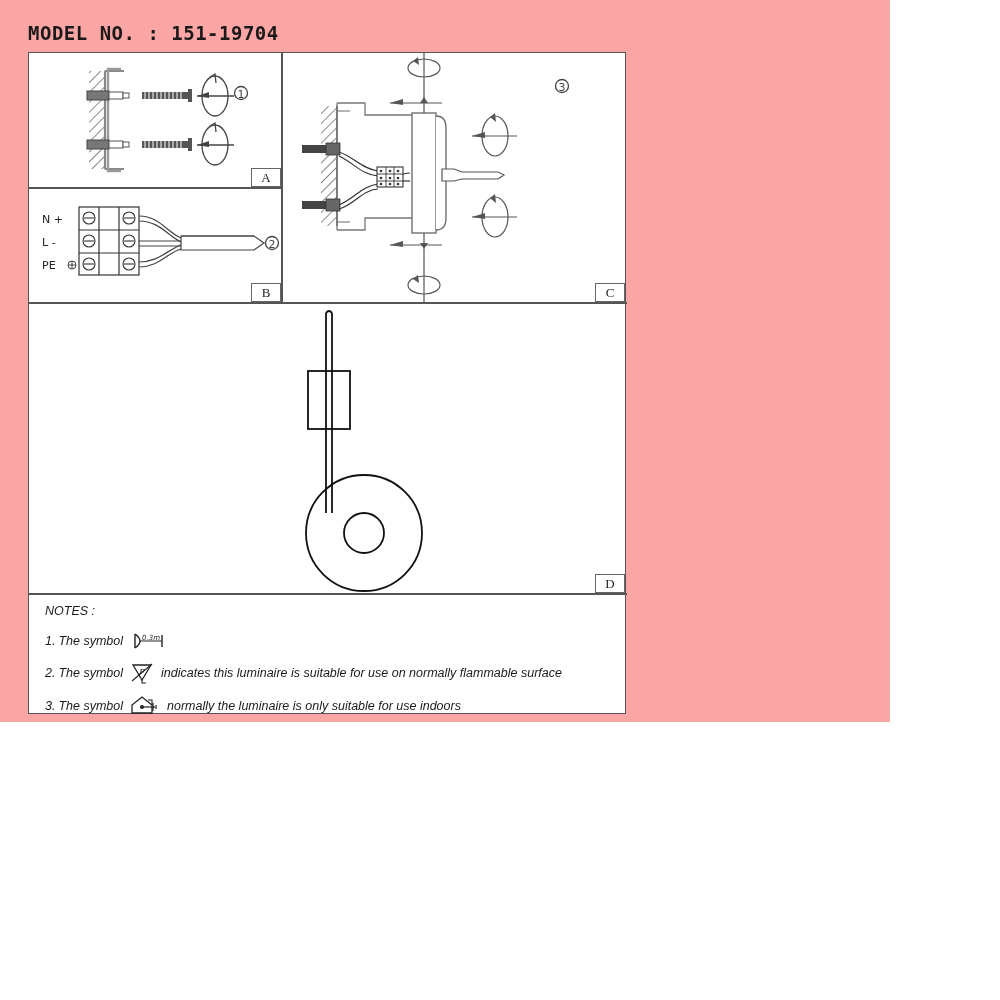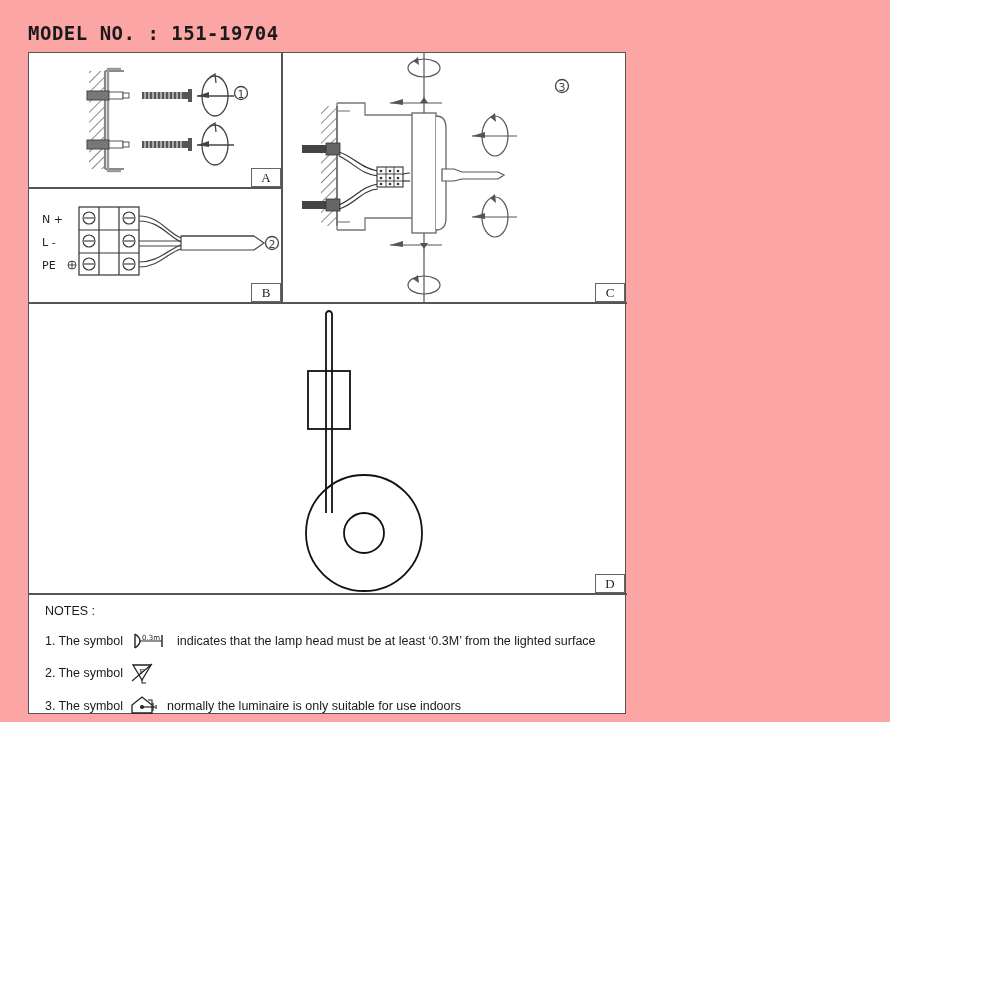--- a/index.html
+++ b/index.html
@@ -29,21 +29,21 @@
   .vline-main { position:absolute; left:252px; top:0; width:1.5px; height:249px; background:#555; }
   .hline-ab   { position:absolute; left:0; top:134px; width:252px; height:1.5px; background:#555; }
   .hline-abc  { position:absolute; left:0; top:249px; width:598px; height:1.5px; background:#555; }
   .hline-d    { position:absolute; left:0; top:540px; width:598px; height:1.5px; background:#555; }
 
   .panel { position: absolute; overflow: hidden; }
   .panel-A { left:0; top:0; width:252px; height:134px; }
   .panel-B { left:0; top:135px; width:252px; height:114px; }
   .panel-C { left:253px; top:0; width:345px; height:249px; }
   .panel-D { left:0; top:250px; width:598px; height:290px; }
-  .panel-N { left:0; top:541px; width:598px; height:121px; }
+  .panel-N { left:0; top:541px; width:598px; height:121px;font-style:italic; }
 
   
   .tag {
     position: absolute; border: 1.2px solid #666; background:#fff;
     width: 30px; height: 19px; line-height: 17px; text-align: center;
     font-family: "Liberation Serif", serif; font-size: 13px; color:#222;
   }
   .tag-A { left: 222px; top: 115px; }
   .tag-B { left: 222px; top: 230px; }
   .tag-C { left: 566px; top: 230px; }
@@ -322,34 +322,34 @@
           <span>The symbol</span>
           <span class="note-sym">
             <svg width="42" height="20" viewBox="0 0 42 20">
               <path d="M6 3 q10 7 0 14" fill="none" stroke="#222" stroke-width="1.4"></path>
               <line x1="6" y1="3" x2="6" y2="17" stroke="#222" stroke-width="1.4"></line>
               <line x1="11" y1="10" x2="33" y2="10" stroke="#222" stroke-width="1"></line>
               <line x1="33" y1="4" x2="33" y2="16" stroke="#222" stroke-width="1.4"></line>
               <text x="22" y="9" font-size="7" text-anchor="middle" fill="#222" font-family="DejaVu Sans, sans-serif">0.3m</text>
             </svg>
           </span>
-          <span class="note-txt">indicates that the lamp head must be at least ‘0.3M’ from the lighted surface</span>
         </div>
 
         <div class="note-line">
           <span class="note-num">2.</span>
           <span>The symbol</span>
           <span class="note-sym">
             <svg width="26" height="22" viewBox="0 0 26 22">
               <path d="M4 3 L22 3 L13 18 Z" fill="none" stroke="#222" stroke-width="1.3"></path>
               <text x="13" y="12" font-size="8" text-anchor="middle" fill="#222" font-family="DejaVu Serif, serif">F</text>
               <line x1="3" y1="19" x2="23" y2="2" stroke="#222" stroke-width="1.1"></line>
               <path d="M13 18 l0 3 l4 0" fill="none" stroke="#222" stroke-width="1.1"></path>
             </svg>
           </span>
+          <span class="note-txt">indicates this luminaire is suitable for use on normally flammable surface</span>
         </div>
 
         <div class="note-line">
           <span class="note-num">3.</span>
           <span>The symbol</span>
           <span class="note-sym">
             <svg width="32" height="22" viewBox="0 0 32 22">
               <path d="M3 18 L3 10 L13 2 L23 10 L23 18 Z" fill="none" stroke="#222" stroke-width="1.3"></path>
               <path d="M19 5 L23 5 L23 10" fill="none" stroke="#222" stroke-width="1.1"></path>
               <circle cx="13" cy="12" r="2" fill="#222"></circle>

